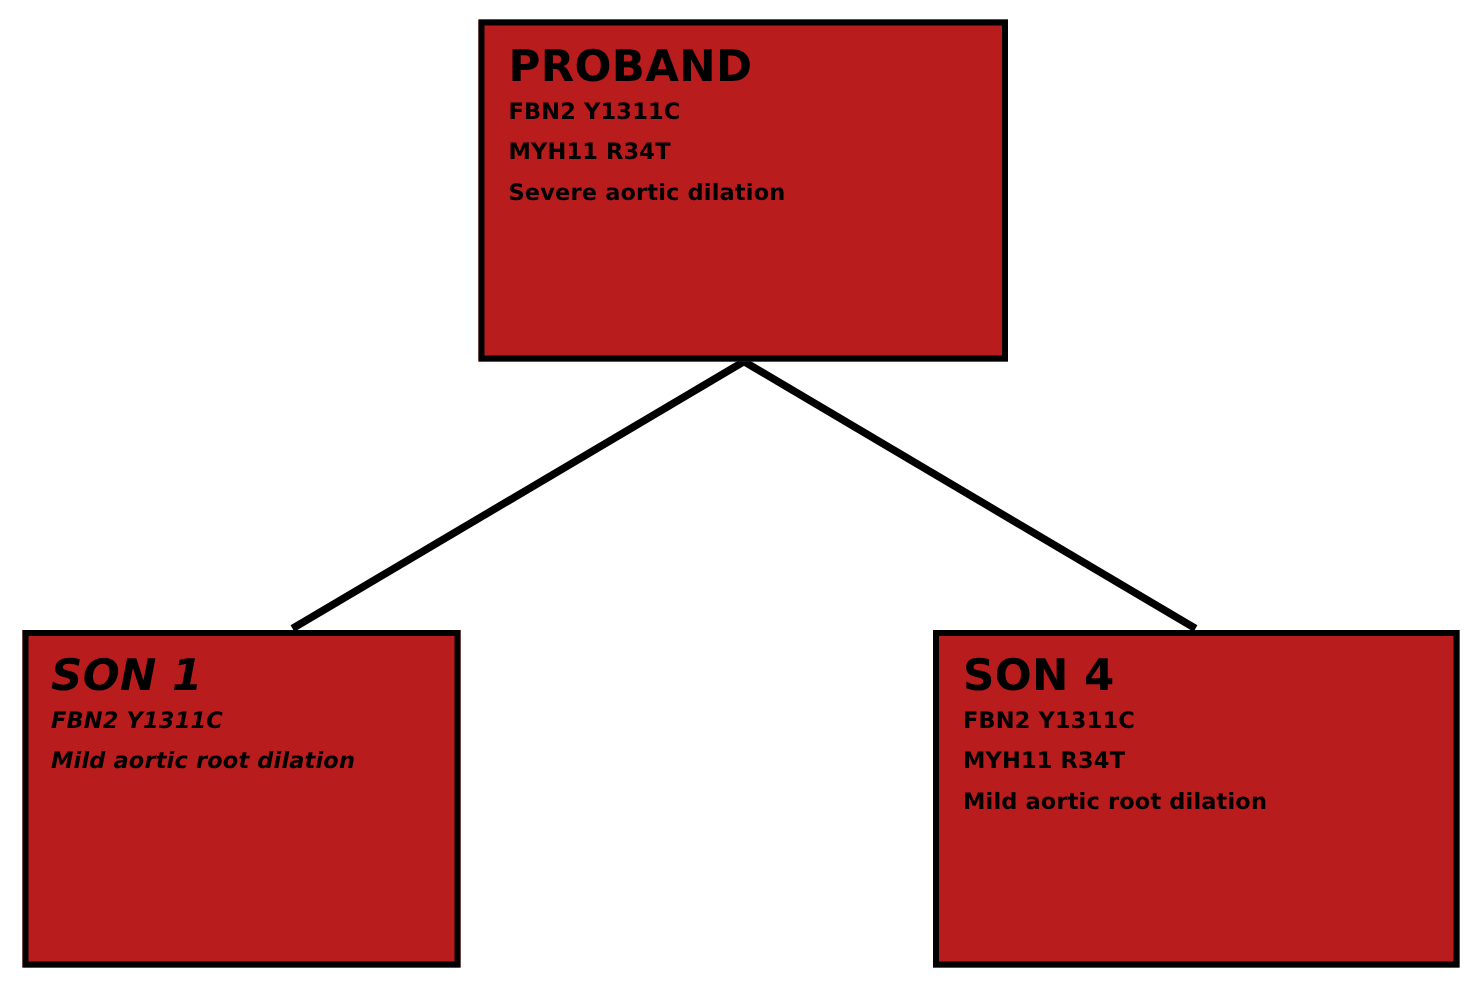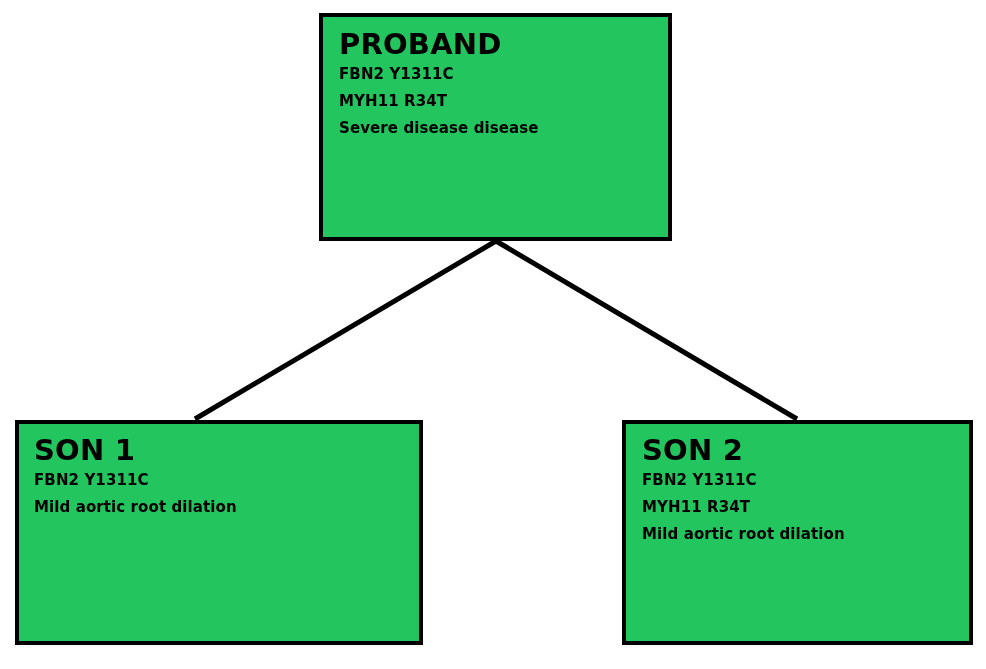--- a/index.html
+++ b/index.html
@@ -23,21 +23,21 @@
     left: 0;
     top: 0;
     width: 986px;
     height: 669px;
     pointer-events: none;
   }
   .node-box {
     position: absolute;
     box-sizing: border-box;
     border: 4px solid #000000;
-    background: #22c55e;
+    background: #b91c1c;
     overflow: hidden;
   }
   .node-inner {
     padding-left: 15px;
     padding-top: 8px;
   }
   .node-title {
     font-size: 29px;
     font-weight: bold;
     color: #000000;
@@ -55,22 +55,23 @@
   }
   #proband-box {
     left: 319px;
     top: 13px;
     width: 353px;
     height: 228px;
   }
   #son1-box {
     left: 15px;
     top: 420px;
-    width: 408px;
+    width: 292px;
     height: 225px;
+    font-style: italic;
   }
   #son2-box {
     left: 622px;
     top: 420px;
     width: 351px;
     height: 225px;
   }
   #proband-box .node-inner { padding-left: 16px; padding-top: 10px; }
   #son1-box .node-inner { padding-left: 15px; padding-top: 9px; }
   #son2-box .node-inner { padding-left: 16px; padding-top: 9px; }
@@ -83,34 +84,34 @@
   <svg id="connectors" viewBox="0 0 986 669" width="986" height="669" xmlns="http://www.w3.org/2000/svg">
     <line x1="496" y1="241" x2="195" y2="419" stroke="#000000" stroke-width="5" stroke-linecap="butt"></line>
     <line x1="496" y1="241" x2="797" y2="419" stroke="#000000" stroke-width="5" stroke-linecap="butt"></line>
   </svg>
 
   <div class="node-box" id="proband-box">
     <div class="node-inner">
       <div class="node-title">PROBAND</div>
       <div class="node-line">FBN2 Y1311C</div>
       <div class="node-line">MYH11 R34T</div>
-      <div class="node-line">Severe disease disease</div>
+      <div class="node-line">Severe aortic dilation</div>
     </div>
   </div>
 
   <div class="node-box" id="son1-box">
     <div class="node-inner">
       <div class="node-title">SON 1</div>
       <div class="node-line">FBN2 Y1311C</div>
       <div class="node-line">Mild aortic root dilation</div>
     </div>
   </div>
 
   <div class="node-box" id="son2-box">
     <div class="node-inner">
-      <div class="node-title">SON 2</div>
+      <div class="node-title">SON 4</div>
       <div class="node-line">FBN2 Y1311C</div>
       <div class="node-line">MYH11 R34T</div>
       <div class="node-line">Mild aortic root dilation</div>
     </div>
   </div>
 
 </div>
 
 </body></html>

